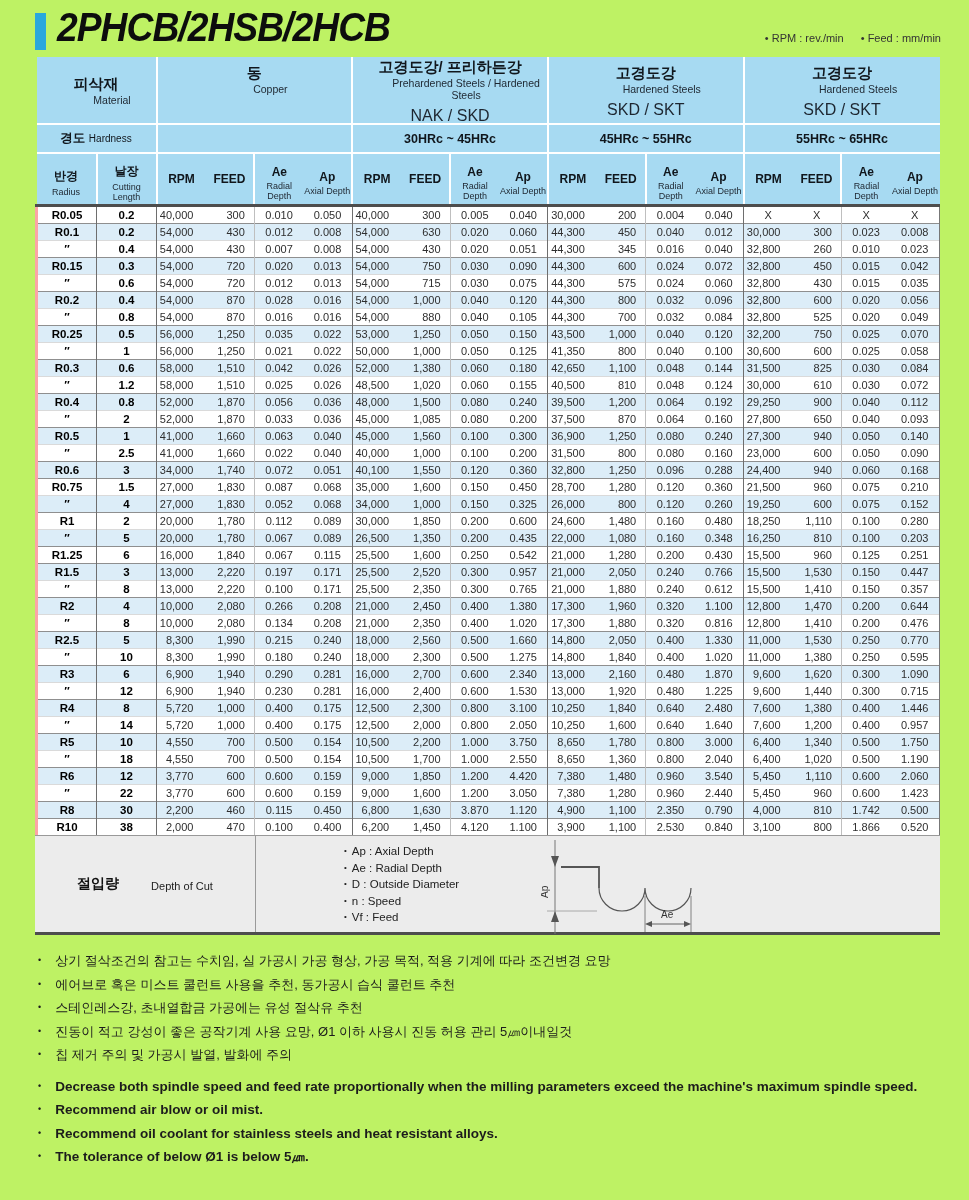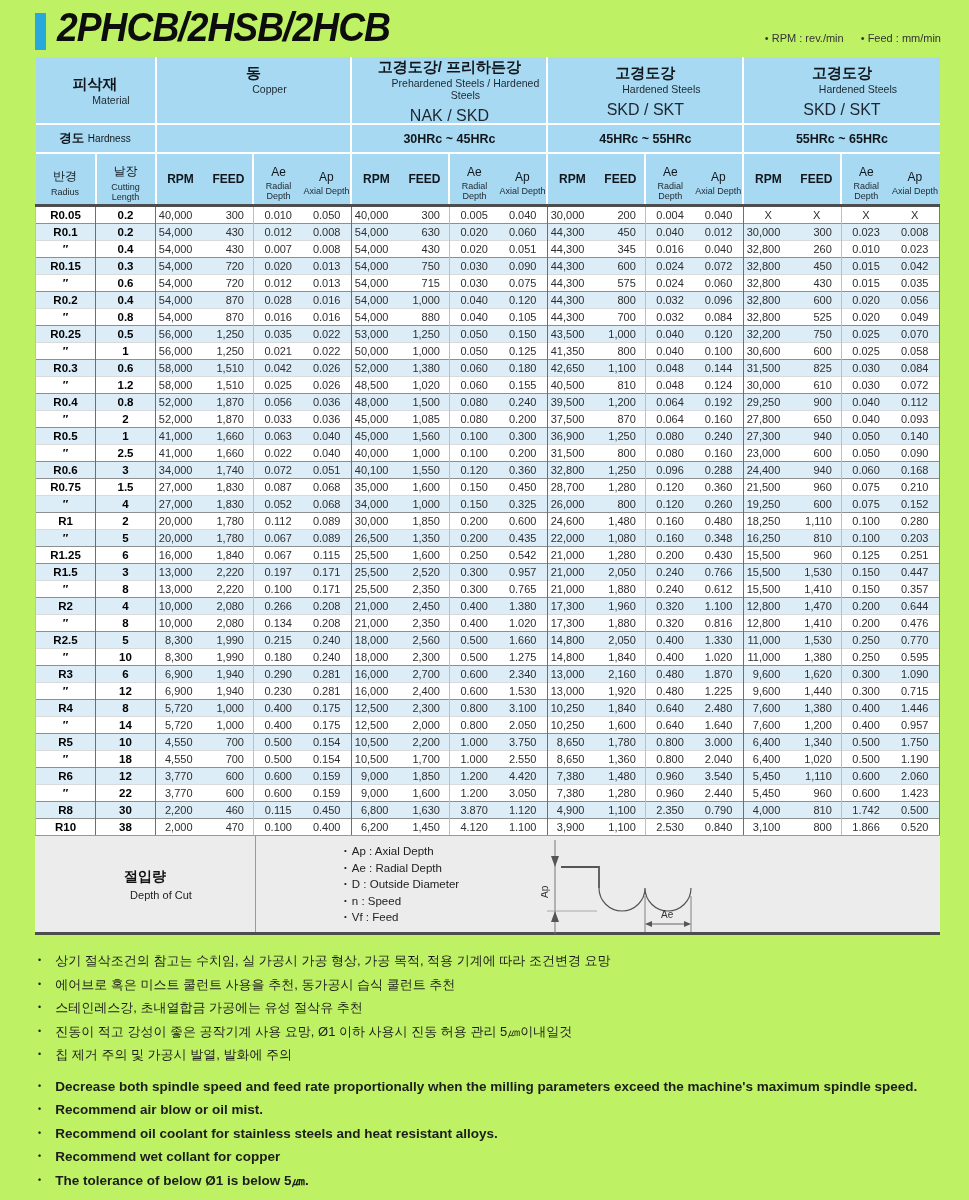--- a/index.html
+++ b/index.html
@@ -25,40 +25,40 @@
   thead th.nosep { border-left:none; }
   .hrowA th { height:66px; vertical-align:middle; border-bottom:2px solid #fff; text-align:center; }
   .hrowA .ko { font-size:15px; font-weight:bold; color:#10161c; line-height:17px; }
   .hrowA .en { font-size:10.5px; color:#1d2630; line-height:12px; margin-top:2px;margin-left:32px; }
   .hrowA .sub { font-size:16px; color:#1d2630; line-height:12px; margin-top:9px; min-height:12px; }
   .hrowB th { height:27px; border-bottom:2px solid #fff; text-align:center; vertical-align:middle;
               font-size:12.5px; font-weight:bold; color:#10161c; }
   .hrowB .en-s { font-weight:normal; font-size:10px; }
   .hrowC th { height:50px; vertical-align:middle; text-align:center; border-bottom:3px solid #4d4d4d;
               font-size:12px; font-weight:bold; color:#10161c; }
-  .hrowC .big { font-size:12px; font-weight:normal;margin-top:7px; }
+  .hrowC .big { font-size:12px; font-weight:bold;margin-top:7px; }
   .hrowC .sm { font-size:9px; font-weight:normal; line-height:10px; margin-top:2px; color:#1d2630; }
   
   tbody td { height:16px; line-height:16px; padding:0; font-size:11px; color:#2e2e2e;
              text-align:center; border-top:1px solid #dadada; background:#fff;
              overflow:hidden; white-space:nowrap; }
   tbody tr.s td { background:#dcedf8; }
   tbody tr.g td { border-top:1px solid #8f8f8f; }
-  tbody td:first-child { border-left:1px solid #fca5a5;text-align:center; }
+  tbody td:first-child { border-left:3px solid #fca5a5;text-align:center; }
   tbody td:last-child { border-right:1px solid #777; }
   td.rl { font-weight:bold; color:#000; font-size:11.5px; }
   td.b1 { border-left:1px solid #6e6e6e; }
   td.b2 { border-left:1px solid #bfbfbf; }
   td.c-rpm { text-align:right; padding-right:12px; }
   td.c-feed { text-align:right; padding-right:9px; }
   td.x { text-align:center !important; padding-right:0 !important; }
   
   .depth { margin-left:35px; width:905px; height:100px; background:#ececec; box-sizing:border-box;
            border-top:1px solid #999; border-bottom:3px solid #4d4d4d; display:flex; }
-  .depth-left { width:220px; border-right:1px solid #9a9a9a; display:flex; flex-direction:column;
+  .depth-left { width:220px; border-right:1px solid #9a9a9a; display:flex; flex-direction:row;
                 justify-content:center; align-items:center; }
   .depth-left .ko { font-size:14px; font-weight:bold; color:#111; }
   .depth-left .en { font-size:11px; color:#222; margin-top:3px;padding-left:32px; }
   .depth-right { flex:1; position:relative; }
   .legend { position:absolute; left:88px; top:7px; margin:0; padding:0; list-style:none;
             font-size:11.5px; color:#222; }
   .legend li { line-height:16.5px; }
   .legend .blt { font-size:8px; vertical-align:2px; margin-right:5px; }
   .diagram { position:absolute; left:285px; top:0px; }
   
@@ -970,17 +970,16 @@
       <div class="note"><span class="blt">•</span><span>상기 절삭조건의 참고는 수치임, 실 가공시 가공 형상, 가공 목적, 적용 기계에 따라 조건변경 요망</span></div>
       <div class="note"><span class="blt">•</span><span>에어브로 혹은 미스트 쿨런트 사용을 추천, 동가공시 습식 쿨런트 추천</span></div>
       <div class="note"><span class="blt">•</span><span>스테인레스강, 초내열합금 가공에는 유성 절삭유 추천</span></div>
       <div class="note"><span class="blt">•</span><span>진동이 적고 강성이 좋은 공작기계 사용 요망, Ø1 이하 사용시 진동 허용 관리 5㎛이내일것</span></div>
       <div class="note"><span class="blt">•</span><span>칩 제거 주의 및 가공시 발열, 발화에 주의</span></div>
     </div>
   <div class="notes notes-en" id="notesEn">
       <div class="note"><span class="blt">•</span><span>Decrease both spindle speed and feed rate proportionally when the milling parameters exceed the machine's maximum spindle speed.</span></div>
       <div class="note"><span class="blt">•</span><span>Recommend air blow or oil mist.</span></div>
       <div class="note"><span class="blt">•</span><span>Recommend oil coolant for stainless steels and heat resistant alloys.</span></div>
-      <div class="note"><span class="blt">•</span><span>Recommend wet collant for copper</span></div>
       <div class="note"><span class="blt">•</span><span>The tolerance of below Ø1 is below 5㎛.</span></div>
     </div>
 
 </div>
 
 </body></html>

